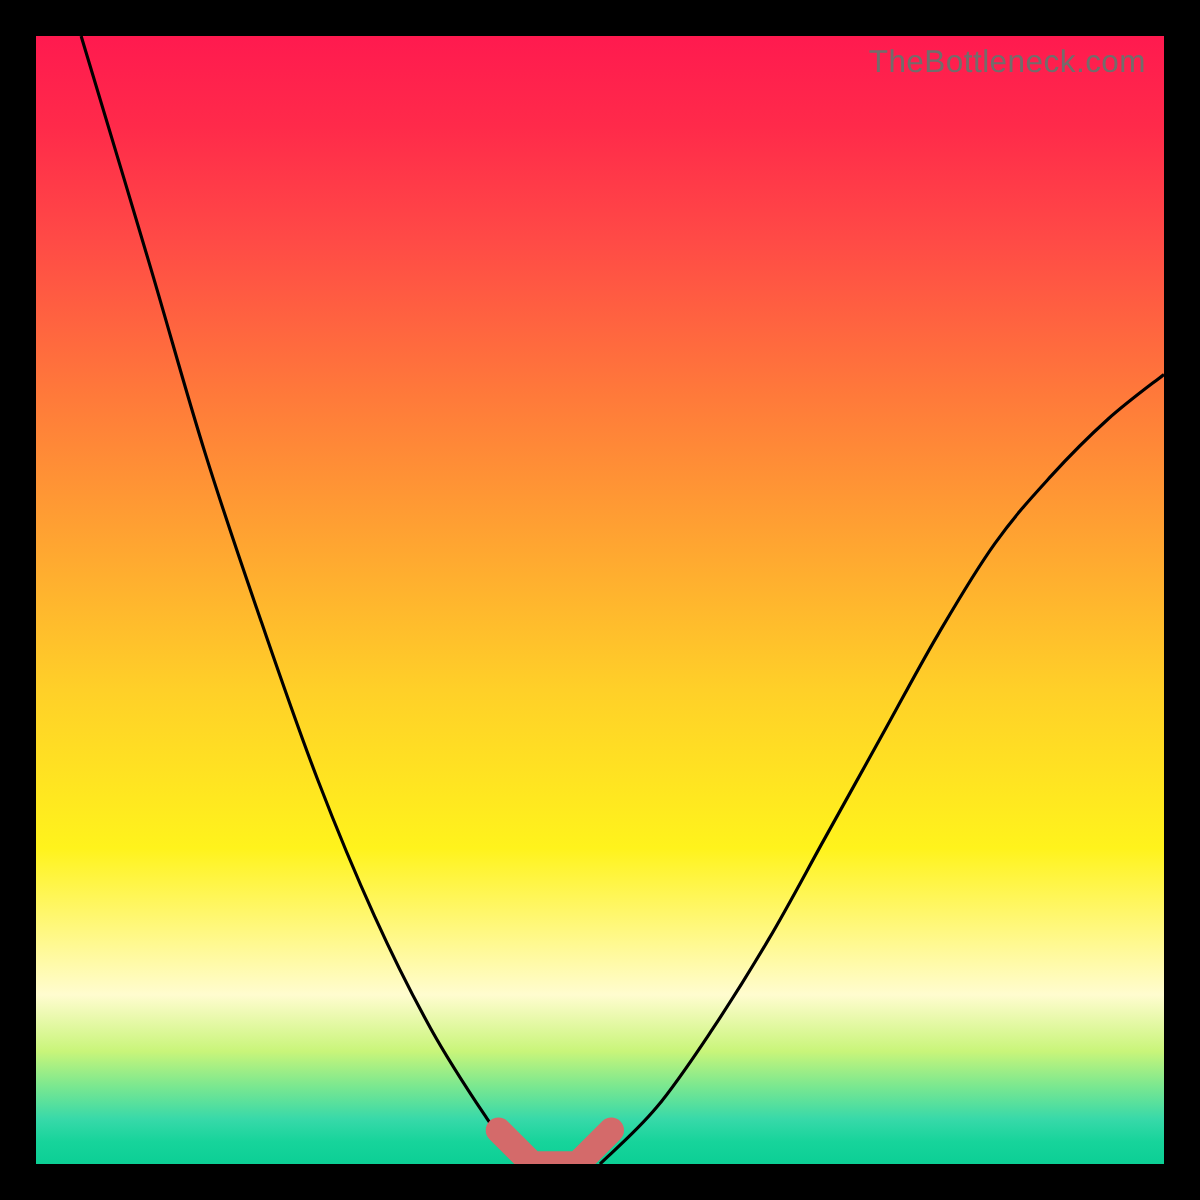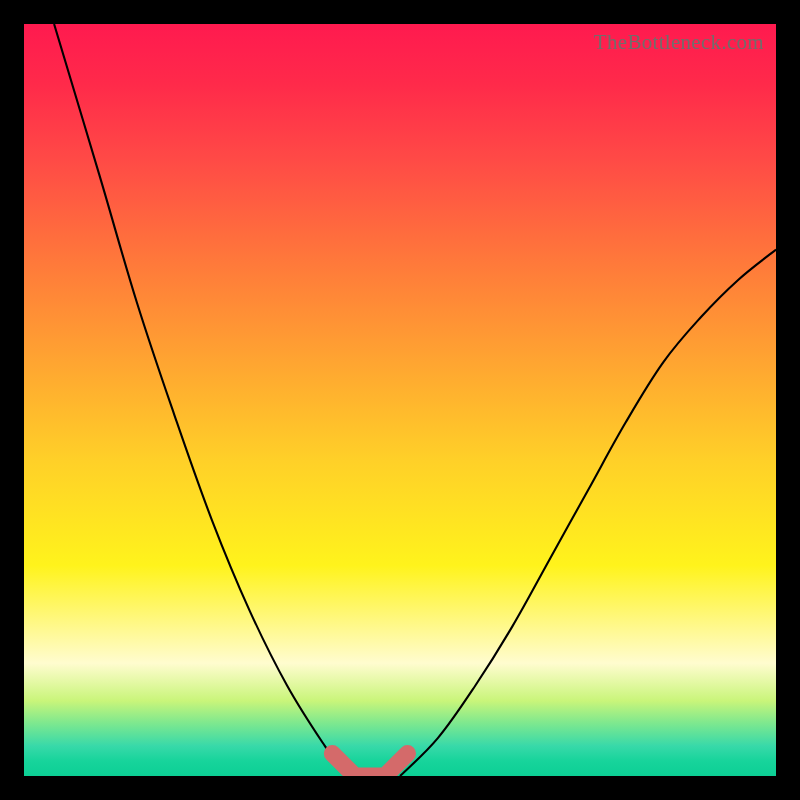--- a/index.html
+++ b/index.html
@@ -40,21 +40,20 @@
     );
   }
   .watermark {
     position: absolute;
     top: 6px;
     right: 12px;
     color: #726d6b;
     font-size: 21px;
     letter-spacing: 0.3px;
     user-select: none;
-    font-family: Liberation Serif, serif;
   }
   svg.curves {
     position: absolute;
     left: 0;
     top: 0;
     width: 752px;
     height: 752px;
   }
 </style>
 </head>

